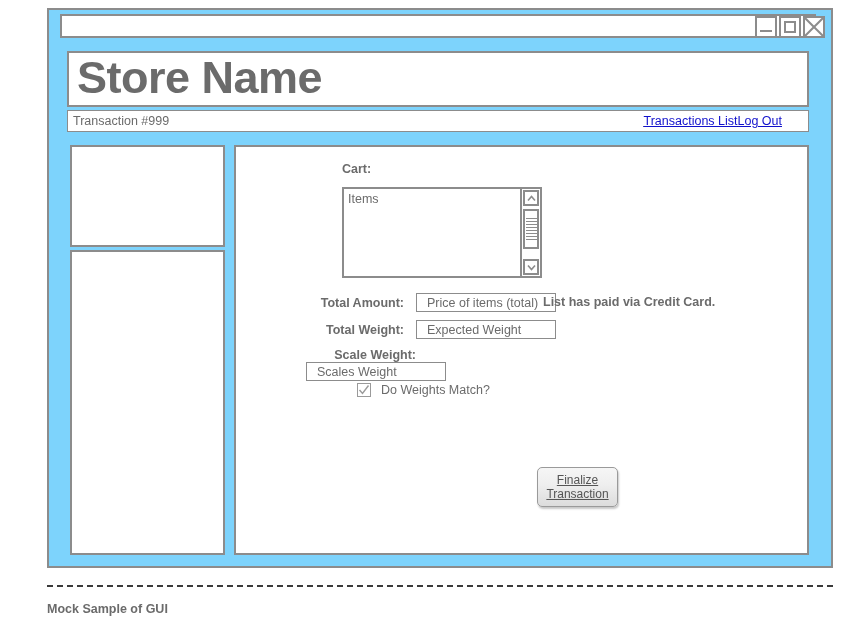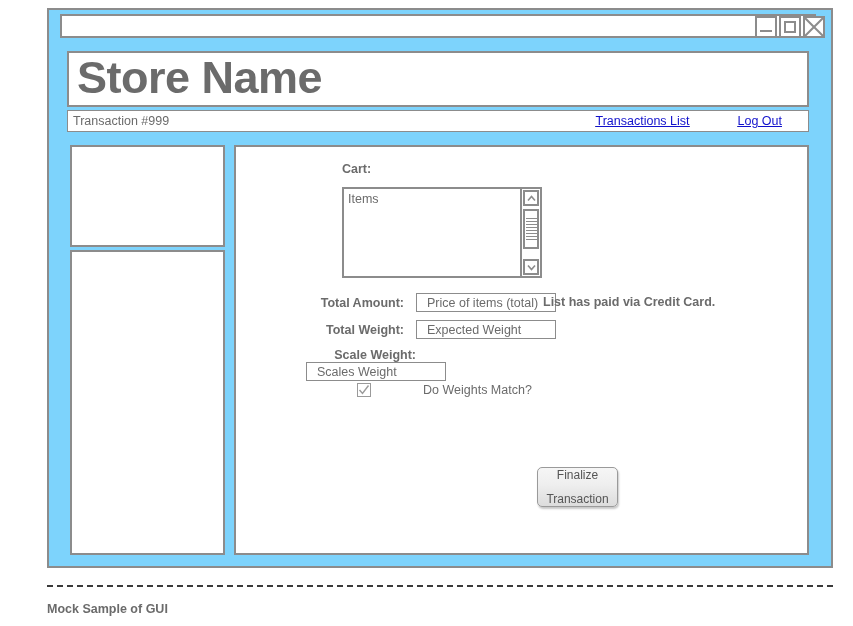--- a/index.html
+++ b/index.html
@@ -96,21 +96,20 @@
   }
   #transaction-id {
     font-size: 12.5px;
     color: #6b6b6b;
     padding-left: 5px;
     white-space: nowrap;
   }
   #header-links {
     margin-left: auto;
     display: flex;
-    gap: 48px;
     padding-right: 26px;
     text-decoration: underline;
   }
   .header-link {
     font-size: 12.5px;
     color: #1111cc;
     text-decoration: underline;
     white-space: nowrap;
     cursor: pointer;
   }
@@ -269,21 +268,20 @@
     white-space: nowrap;
   }
 
   
   #weights-match-row {
     position: absolute;
     left: 121px;
     top: 236px;
     display: flex;
     align-items: center;
-    gap: 42px;
   }
   #weights-match-checkbox {
     width: 14px;
     height: 14px;
     border: 1px solid #9a9a9a;
     background: #ffffff;
     box-sizing: border-box;
     display: flex;
     align-items: center;
     justify-content: center;
@@ -303,27 +301,28 @@
     width: 81px;
     height: 40px;
     border: 1px solid #9a9a9a;
     border-radius: 5px;
     background: linear-gradient(to bottom, #f6f6f6 0%, #eeeeee 45%, #dcdcdc 100%);
     box-shadow: 1px 2px 2px rgba(0,0,0,0.22);
     box-sizing: border-box;
     display: flex;
     flex-direction: column;
     align-items: center;
-    justify-content: space-between;
+    justify-content: center;
     font-family: "Liberation Sans", sans-serif;
     font-size: 12px;
     color: #555555;
     line-height: 14px;
     cursor: pointer;
     padding: 0;
+    text-decoration: underline;
   }
 
   
   #footer-divider {
     position: absolute;
     left: 47px;
     top: 585px;
     width: 786px;
     height: 0;
     border-top: 2px dashed #3a3a3a;

